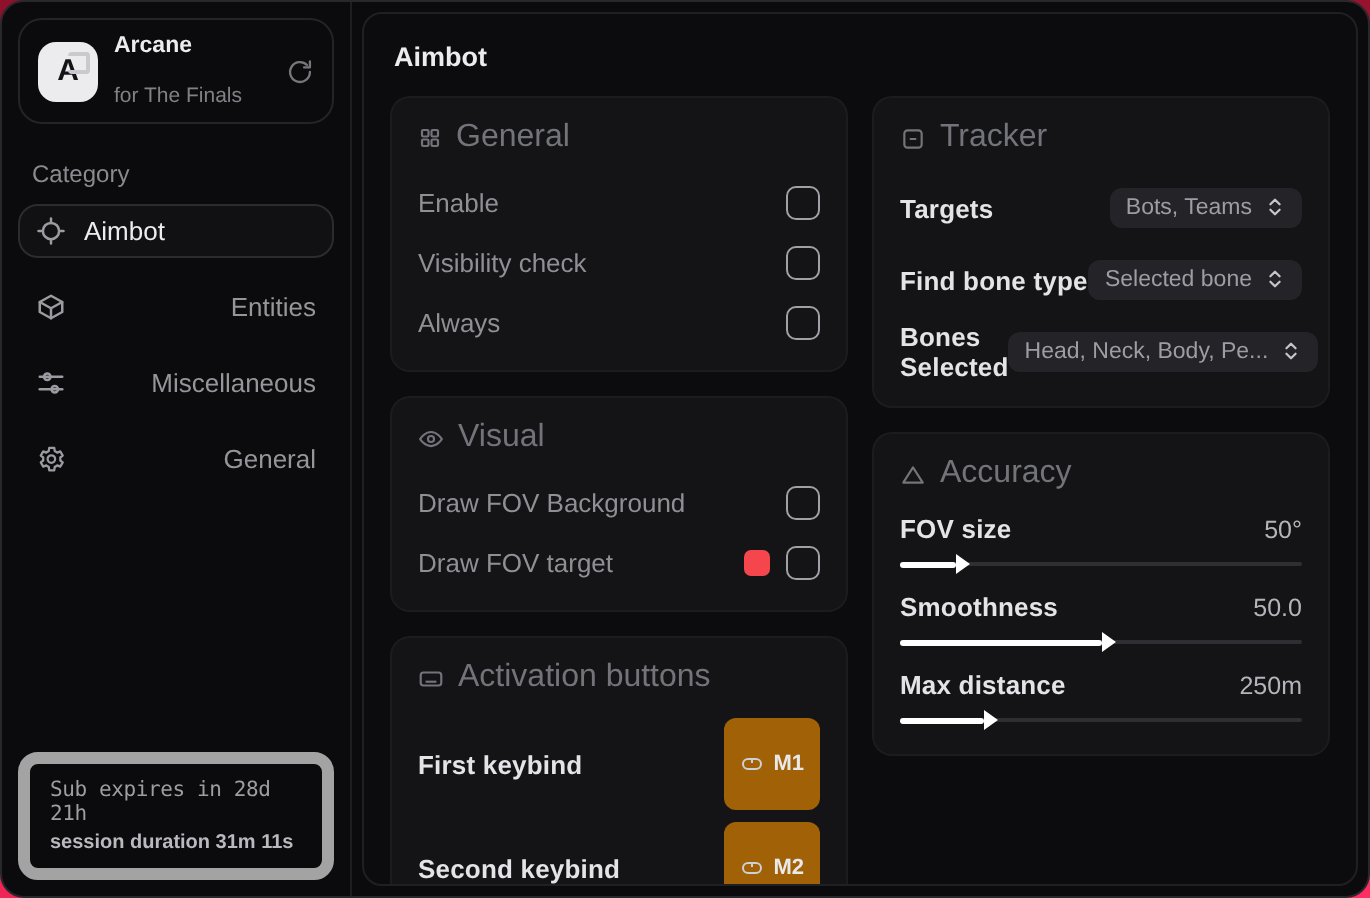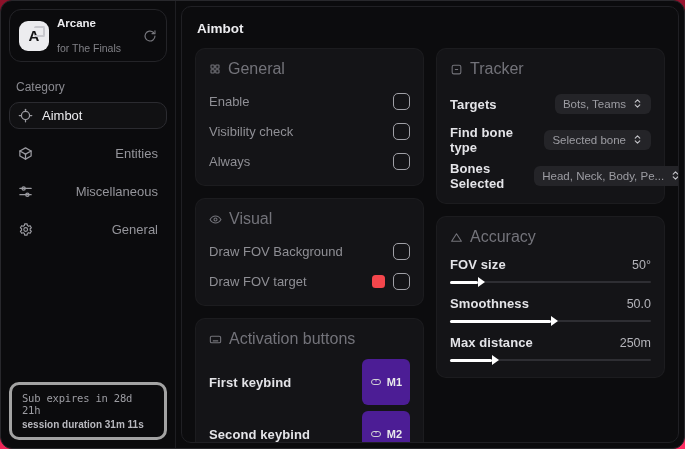--- a/index.html
+++ b/index.html
@@ -53,21 +53,21 @@
     border:1px solid transparent;
     cursor:pointer;
   }
   .nav-item.active {
     border-color:#2b2b30; background:#111113; color:#ececef;
   }
   .nav-item .ico { display:flex; color:#9b9ba1; }
   .nav-item + .nav-item { margin-top:7px;justify-content:space-between; }
   .sub-box {
     margin:auto 8px 8px 8px; padding:7px 10px;
-    border:3px solid #a3a3a3; border-radius:10px;
+    border:6px solid #a3a3a3; border-radius:10px;
   }
   .sub-line1 { font-family:"DejaVu Sans Mono", monospace; font-size:10.5px; color:#9d9da3; letter-spacing:-0.2px; }
   .sub-line2 { font-size:10px; font-weight:bold; color:#b9b9bf; margin-top:3px; }
   
   .main {
     flex:1; margin:5px;
     border:1px solid #202024; border-radius:10px;
     background:#0c0c0e;
     padding:10px 13px;
     overflow:hidden;
@@ -83,41 +83,41 @@
   }
   .card-title {
     display:flex; align-items:center; gap:7px;
     font-family:Liberation Sans, sans-serif;
     font-size:16px; color:#73737a;
     margin-bottom:11px;
   }
   .card-title .ico { display:flex; color:#73737a; }
   .row {
     display:flex; align-items:center; justify-content:space-between;
-    min-height:24px; margin-top:6px;gap:30px;
+    min-height:24px; margin-top:6px;
   }
   .row:first-of-type { margin-top:0; }
   .row-label { font-size:13px; color:#8f8f95; }
   .row-label.strong { color:#e4e4e8; font-weight:bold; letter-spacing:0.1px; }
   .row-right { display:flex; align-items:center; gap:8px; }
   .checkbox {
     width:17px; height:17px; border-radius:5px;
     border:1.5px solid #a0a0a6; background:transparent; cursor:pointer;
   }
   .swatch { width:13px; height:13px; border-radius:3.5px; cursor:pointer; }
   .pill {
     display:flex; align-items:flex-start; gap:6px;
     background:#242428; border-radius:6px;
     padding:4px 8px; cursor:pointer;
   }
   .pill .val { font-size:11.5px; color:#9d9da3; white-space:nowrap; }
   .pill .ico { display:flex; color:#c5c5ca; }
   .keypill {
     display:flex; align-items:center; gap:5px;
-    background:#4c1d95; border-radius:6px;
+    background:#a16207; border-radius:6px;
     padding:17px 8px; cursor:pointer;
   }
   .keypill .key { font-size:11px; font-weight:bold; color:#e9e9ec; }
   .keypill .ico { display:flex; color:#cfcfd4; }
   .acc-group { margin-top:9px; }
   .acc-group:first-of-type { margin-top:0; }
   .acc-head { display:flex; align-items:center; justify-content:space-between;text-align:center; }
   .acc-val { font-size:12.5px; color:#b4b4ba; }
   .slider { position:relative; height:10px; margin-top:5px; cursor:pointer; }
   .slider-track { position:absolute; left:0; right:0; top:4px; height:2px; background:#2e2e33; border-radius:2px; }

